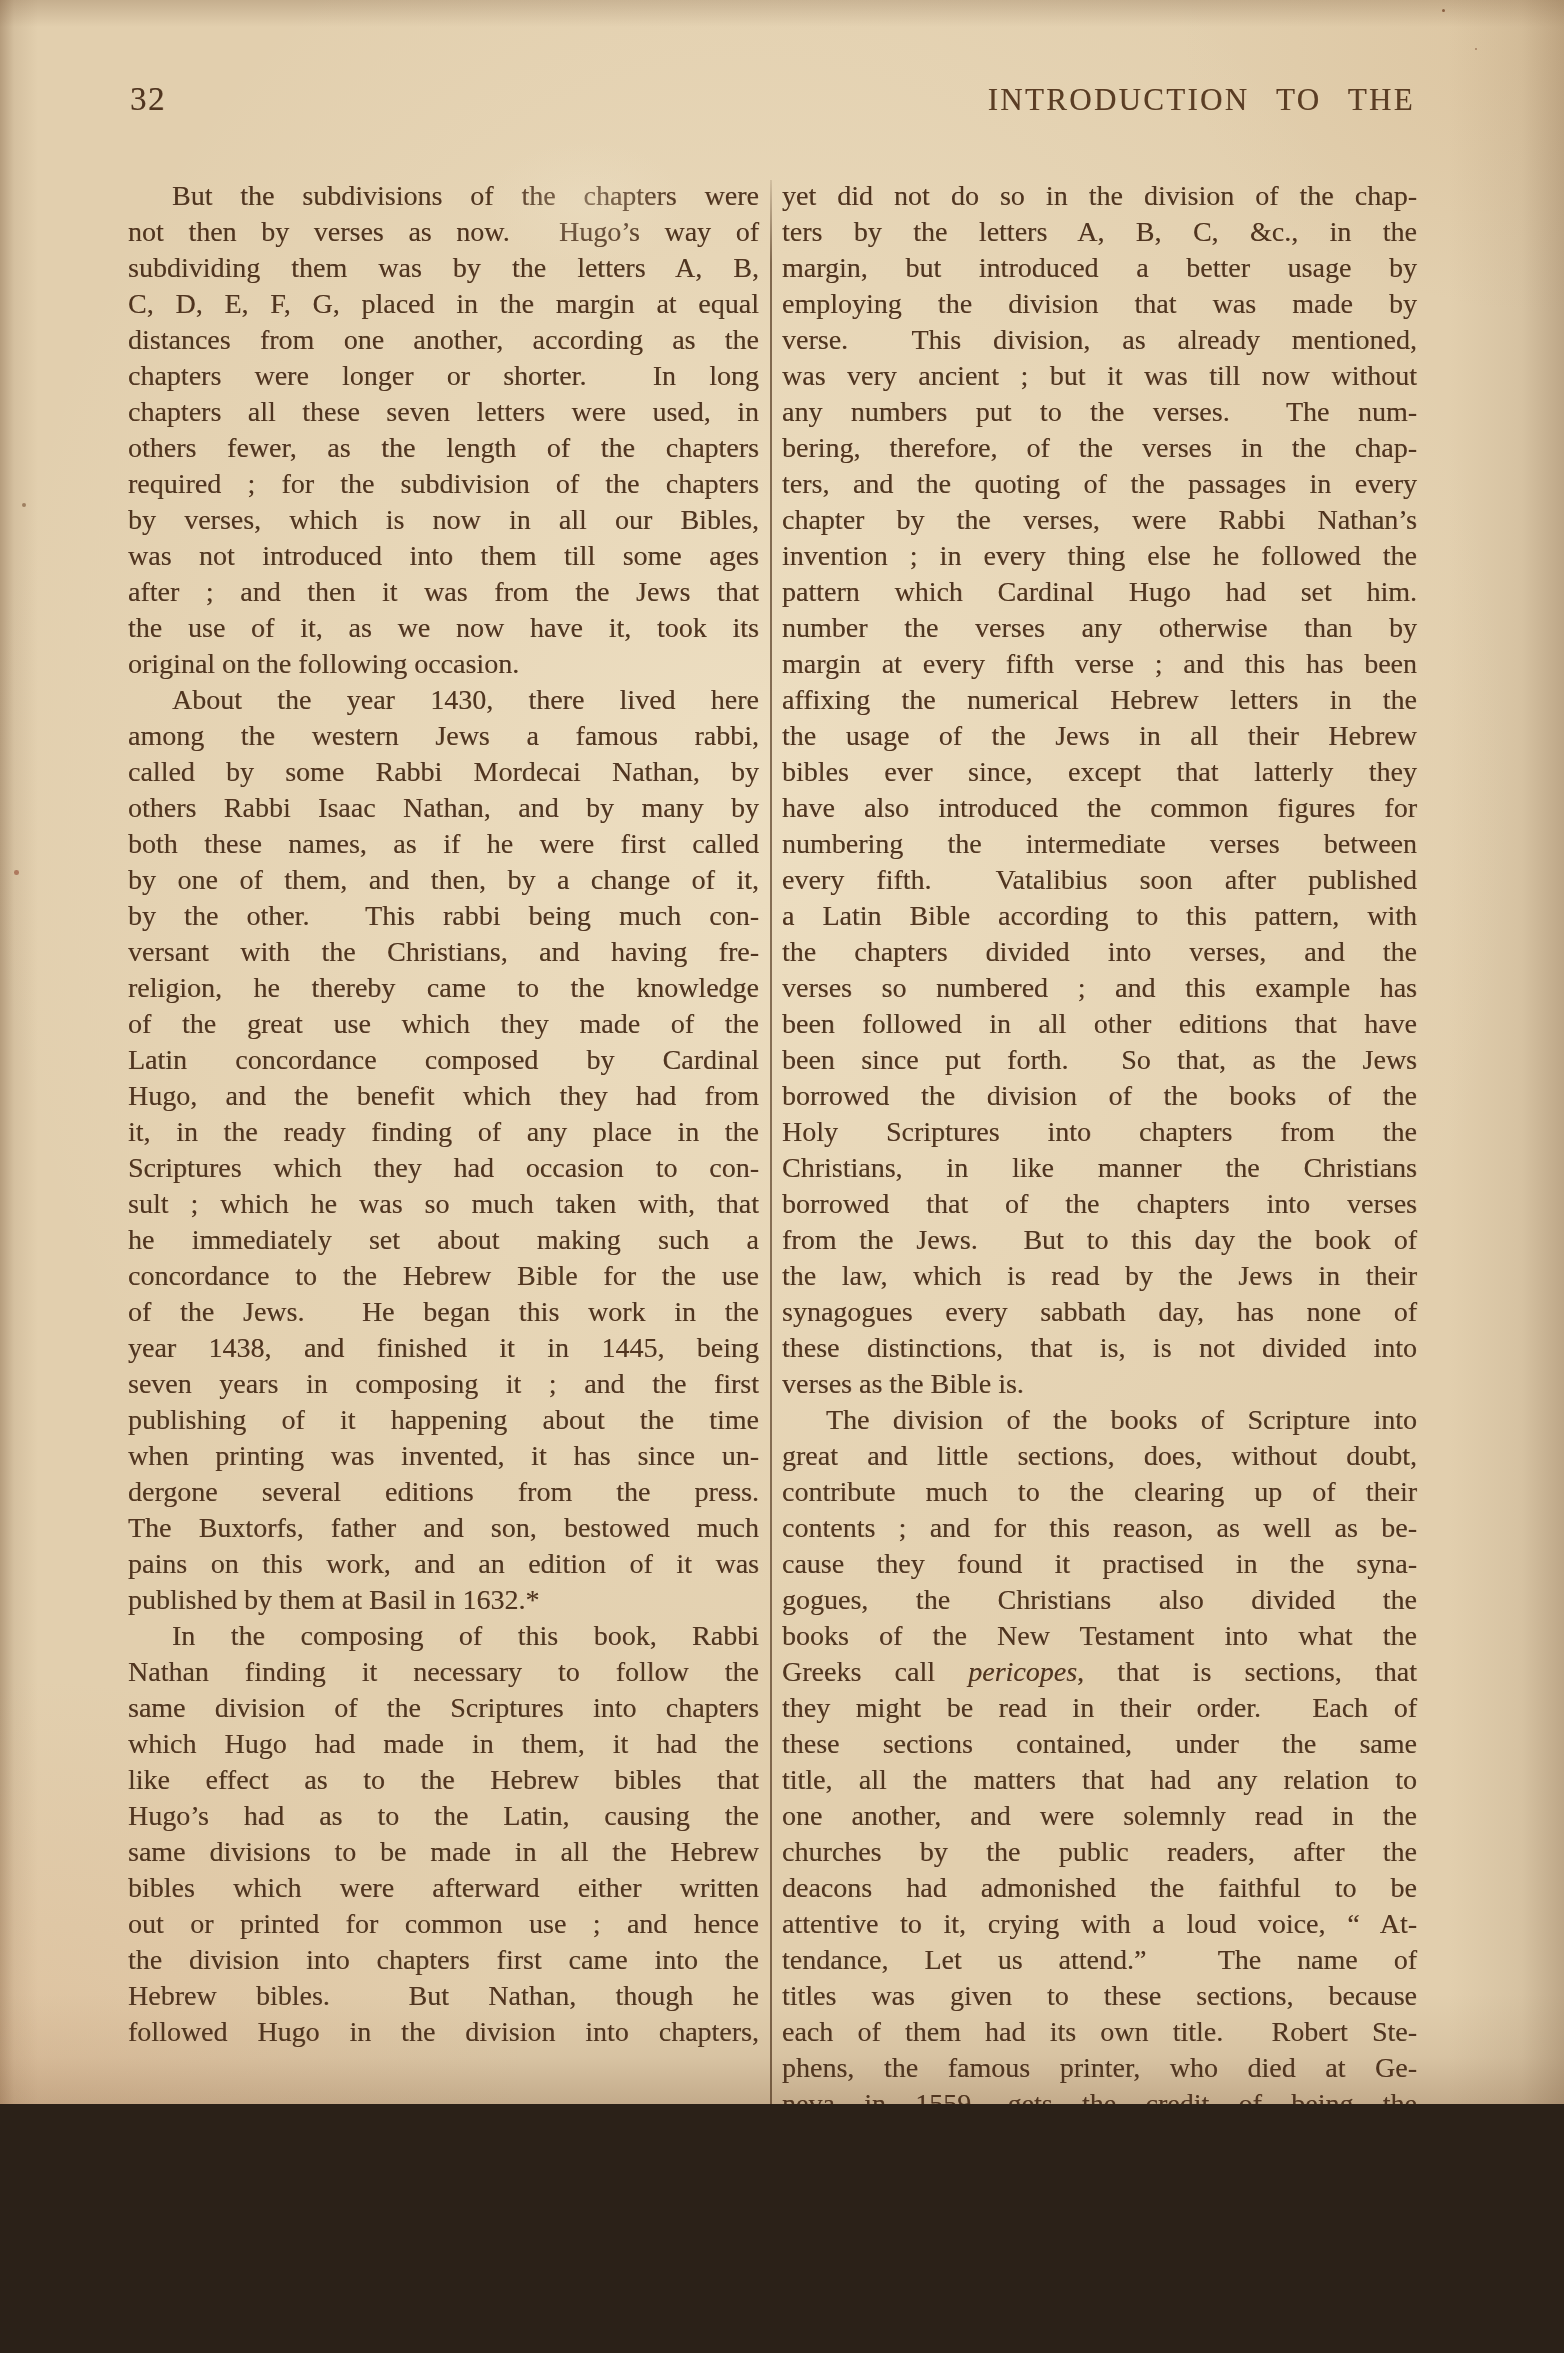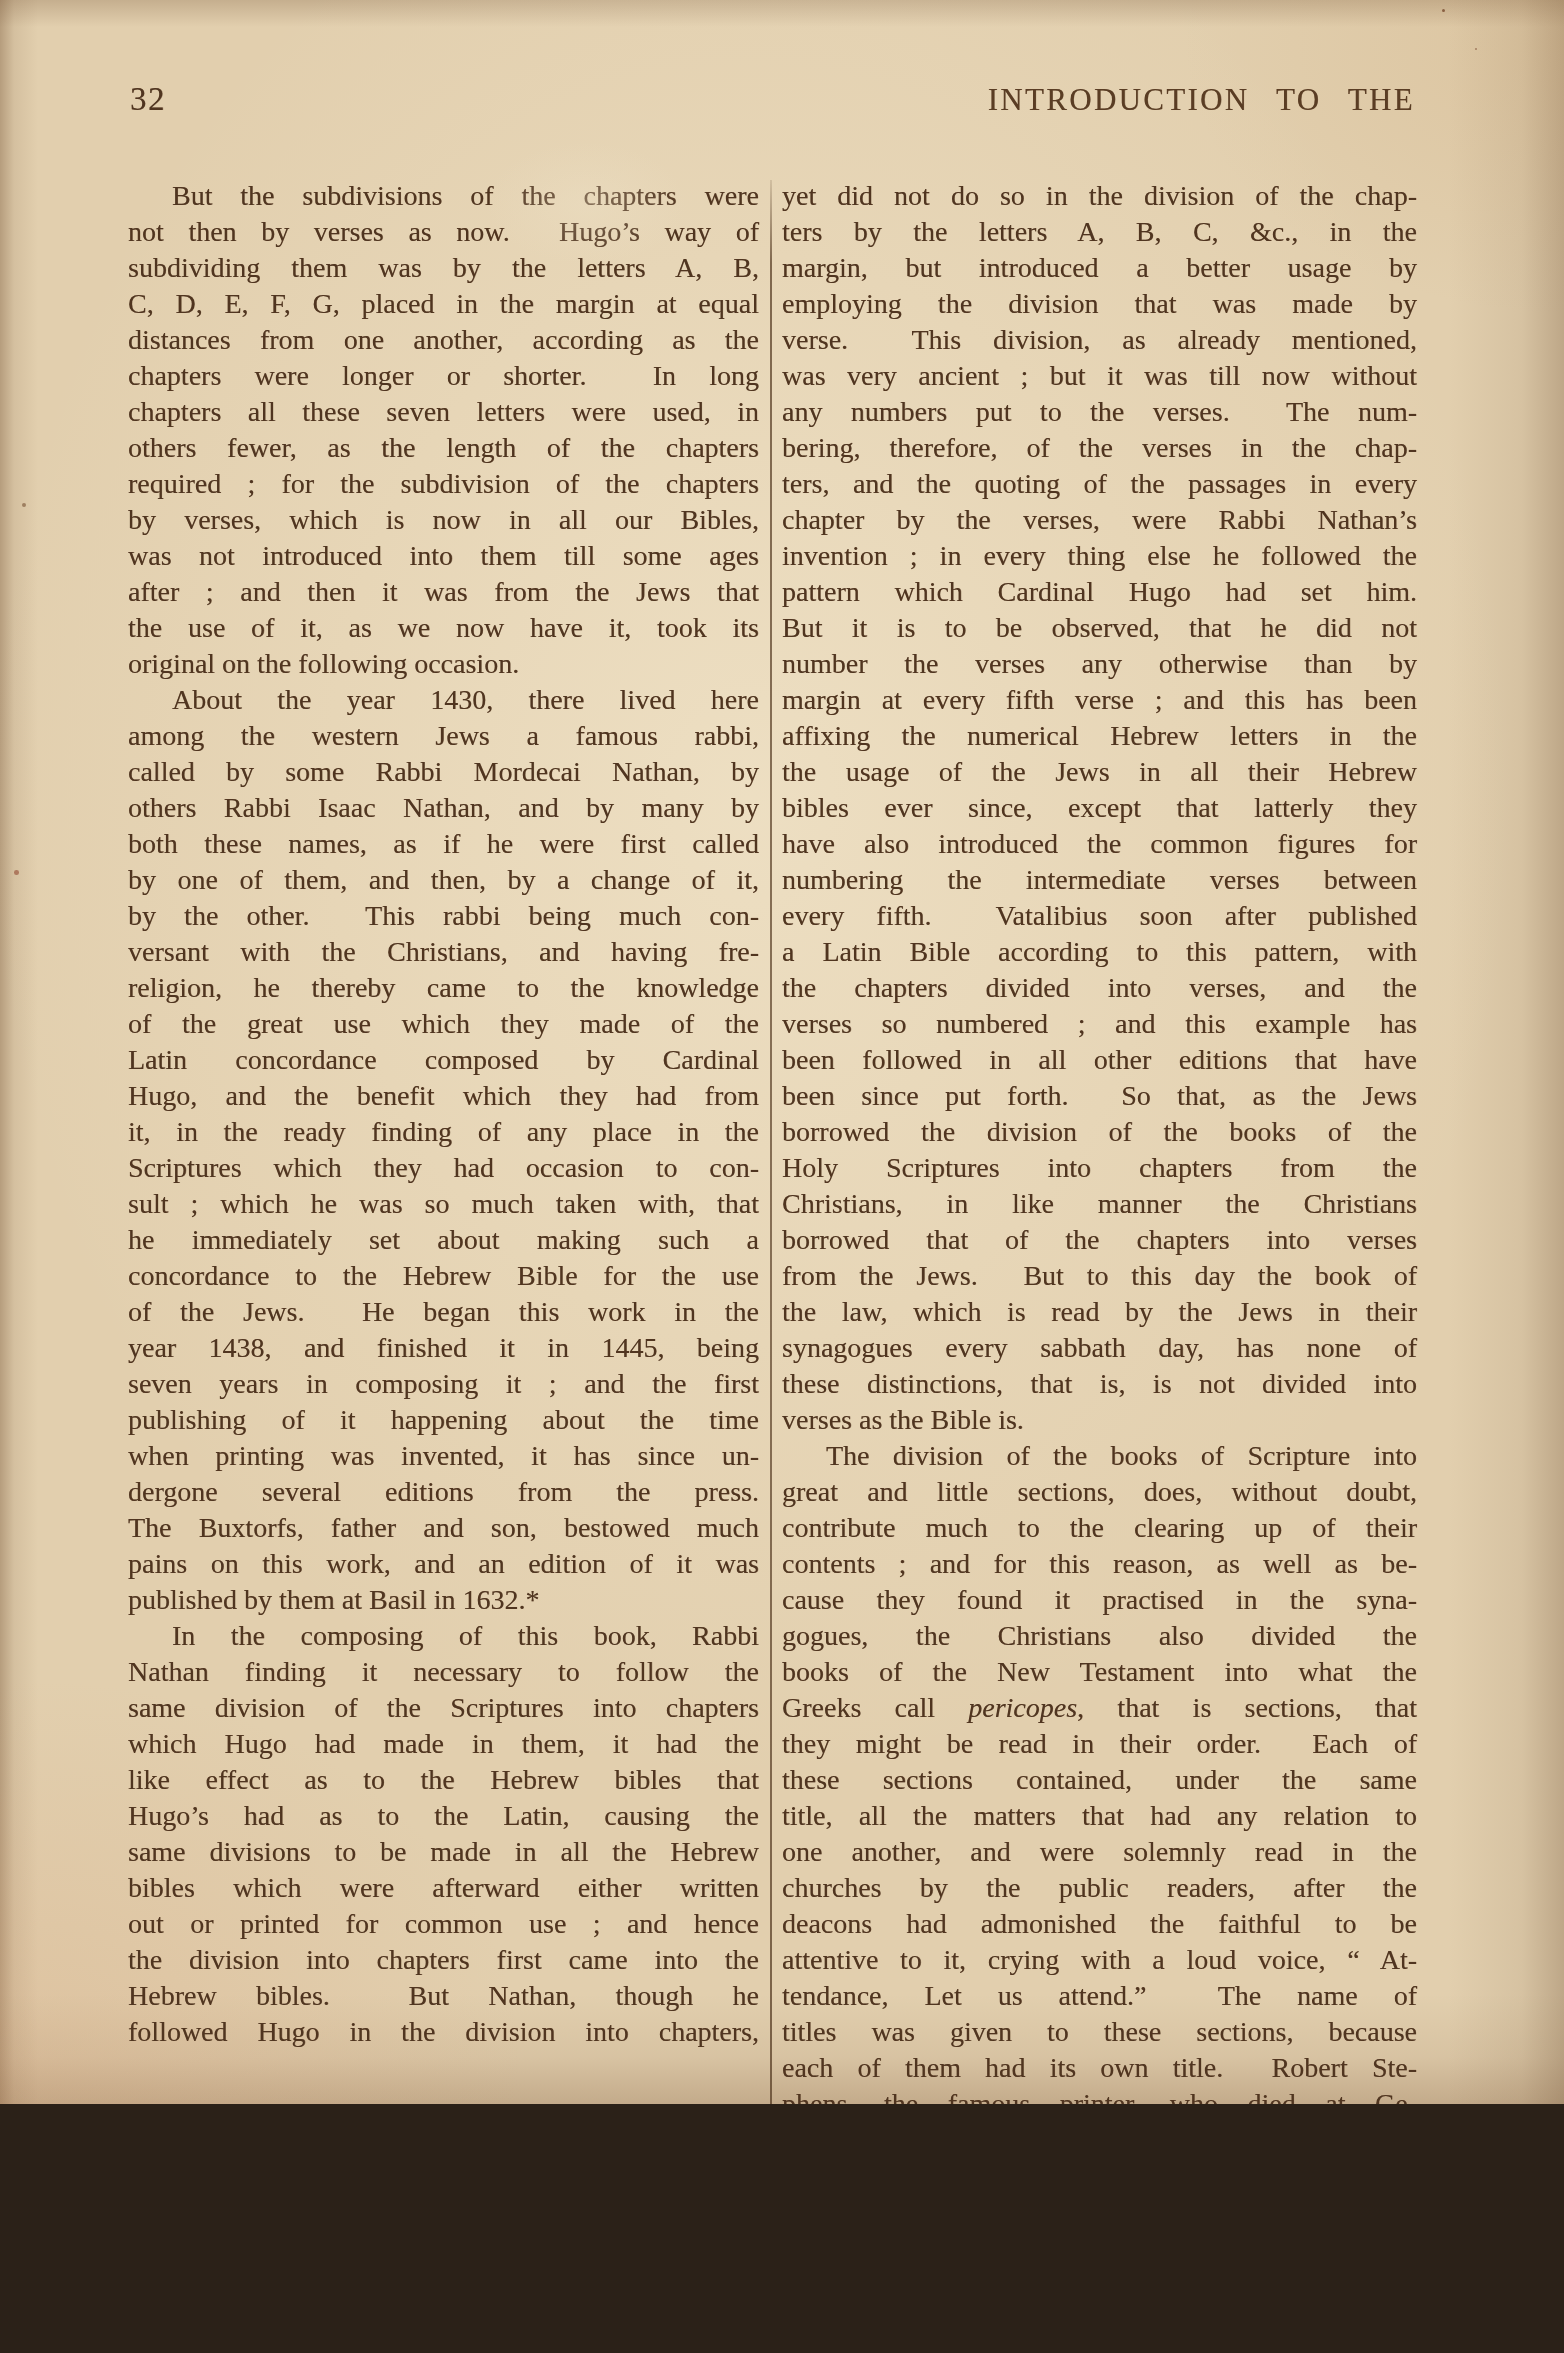--- a/index.html
+++ b/index.html
@@ -138,21 +138,20 @@
       <div class="line">margin, but introduced a better usage by</div>
       <div class="line">employing the division that was made by</div>
       <div class="line">verse.&nbsp; This division, as already mentioned,</div>
       <div class="line">was very ancient ; but it was till now without</div>
       <div class="line">any numbers put to the verses.&nbsp; The num-</div>
       <div class="line">bering, therefore, of the verses in the chap-</div>
       <div class="line">ters, and the quoting of the passages in every</div>
       <div class="line">chapter by the verses, were Rabbi Nathan’s</div>
       <div class="line">invention ; in every thing else he followed the</div>
       <div class="line">pattern which Cardinal Hugo had set him.</div>
-      <div class="line">But it is to be observed, that he did not</div>
       <div class="line">number the verses any otherwise than by</div>
       <div class="line">margin at every fifth verse ; and this has been</div>
       <div class="line">affixing the numerical Hebrew letters in the</div>
       <div class="line">the usage of the Jews in all their Hebrew</div>
       <div class="line">bibles ever since, except that latterly they</div>
       <div class="line">have also introduced the common figures for</div>
       <div class="line">numbering the intermediate verses between</div>
       <div class="line">every fifth.&nbsp; Vatalibius soon after published</div>
       <div class="line">a Latin Bible according to this pattern, with</div>
       <div class="line">the chapters divided into verses, and the</div>

